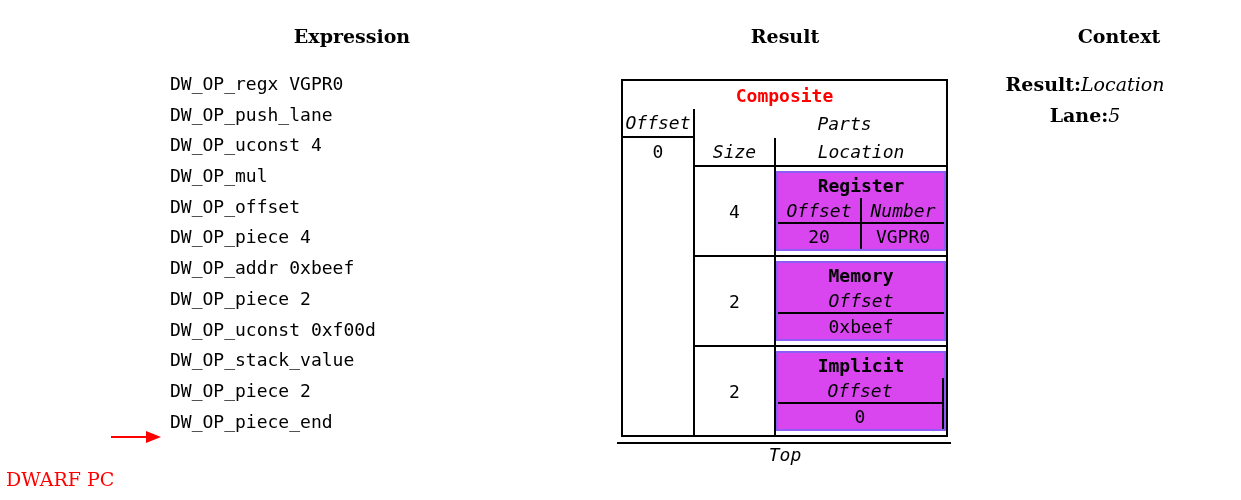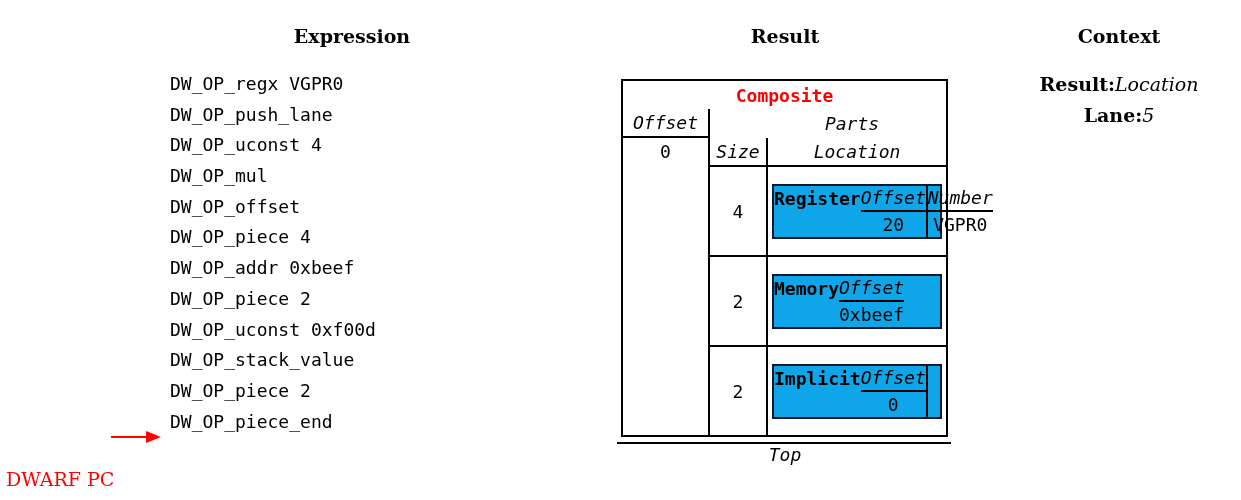--- a/index.html
+++ b/index.html
@@ -55,53 +55,53 @@
   .offset-col { width:87px; border-right:2px solid #000; display:flex; flex-direction:column; }
   .offset-hdr {
     height:29px; border-bottom:2px solid #000; font-style:italic;
     display:flex; align-items:center; justify-content:center;
   }
   .offset-val { height:27px; display:flex; align-items:center; justify-content:center; }
   .parts-col { flex:1; display:flex; flex-direction:column; }
   .parts-hdr { height:29px; font-style:italic; display:flex; align-items:center; justify-content:center;padding-left:48px; }
   .sl-hdr-row { height:29px; border-bottom:2px solid #000; display:flex; }
   .size-cell {
-    width:58px; border-right:2px solid #000;
+    width:81px; border-right:2px solid #000;
     display:flex; align-items:center; justify-content:center;
   }
   .sl-hdr-row .size-cell, .loc-hdr-cell { font-style:italic; }
   .loc-hdr-cell, .loc-cell { flex:1; display:flex; align-items:center; justify-content:center; }
   .part-row { height:90px; border-bottom:2px solid #000; display:flex; }
   .part-row:last-child { height:auto; flex:1; border-bottom:none; }
 
   
   .plt {
-    width:170px; border:2px solid #0f172a; display:flex; flex-direction:row;
-    background:#0ea5e9;
+    width:170px; border:2px solid #8b5cf6; display:flex; flex-direction:column;
+    background:#d946ef;
   }
   .plt-title { height:25px; font-weight:bold; display:flex; align-items:center; justify-content:center; }
   .plt-grid { display:flex; }
   .plt-col { flex:1; display:flex; flex-direction:column; }
   .plt-col.divider { border-right:2px solid #000; }
   .plt-hdr {
     height:26px; border-bottom:2px solid #000; font-style:italic;
     display:flex; align-items:center; justify-content:center;
   }
   .plt-val { height:25px; display:flex; align-items:center; justify-content:center; }
 
   
   .stack-baseline { position:absolute; left:617px; top:442px; width:334px; height:2px; background:#000; }
   .top-label {
     position:absolute; left:685px; top:445px; width:200px; text-align:center;
     font-size:18px; font-style:italic; line-height:20px;
   }
 
   
   .context-block {
-    position:absolute; left:1019px; top:69px; width:200px; text-align:center;
+    position:absolute; left:985px; top:69px; width:200px; text-align:center;
     font-family:"DejaVu Serif", serif; font-size:19px;
   }
   .context-line { height:30.7px; line-height:30.7px; }
   .ctx-key { font-weight:bold; }
   .ctx-val { font-style:italic; }
 </style>
 </head>
 <body>
 
 <div class="abs" style="inset:0;">

